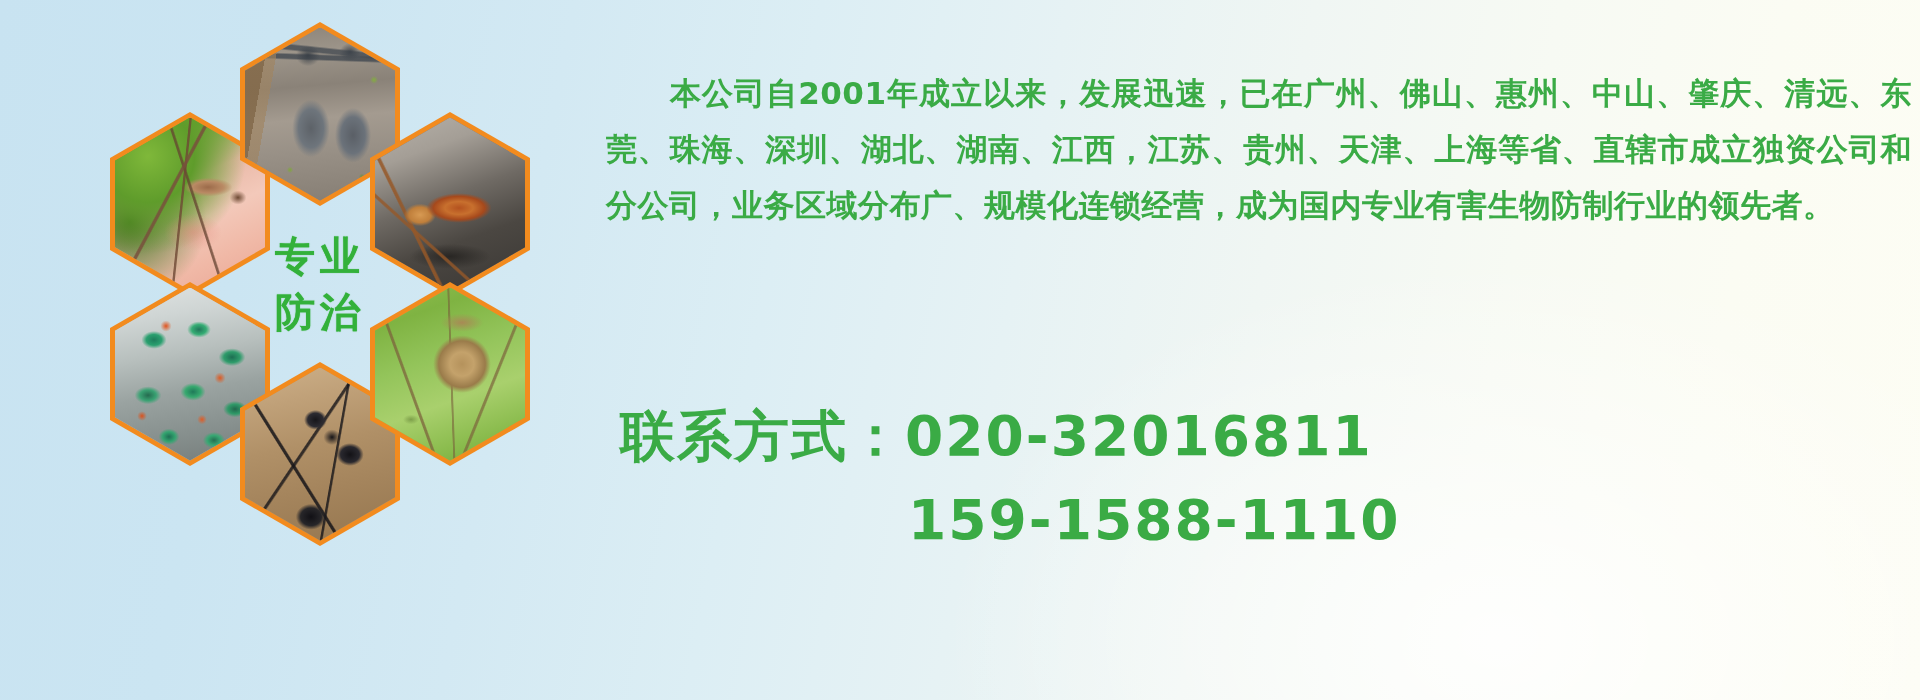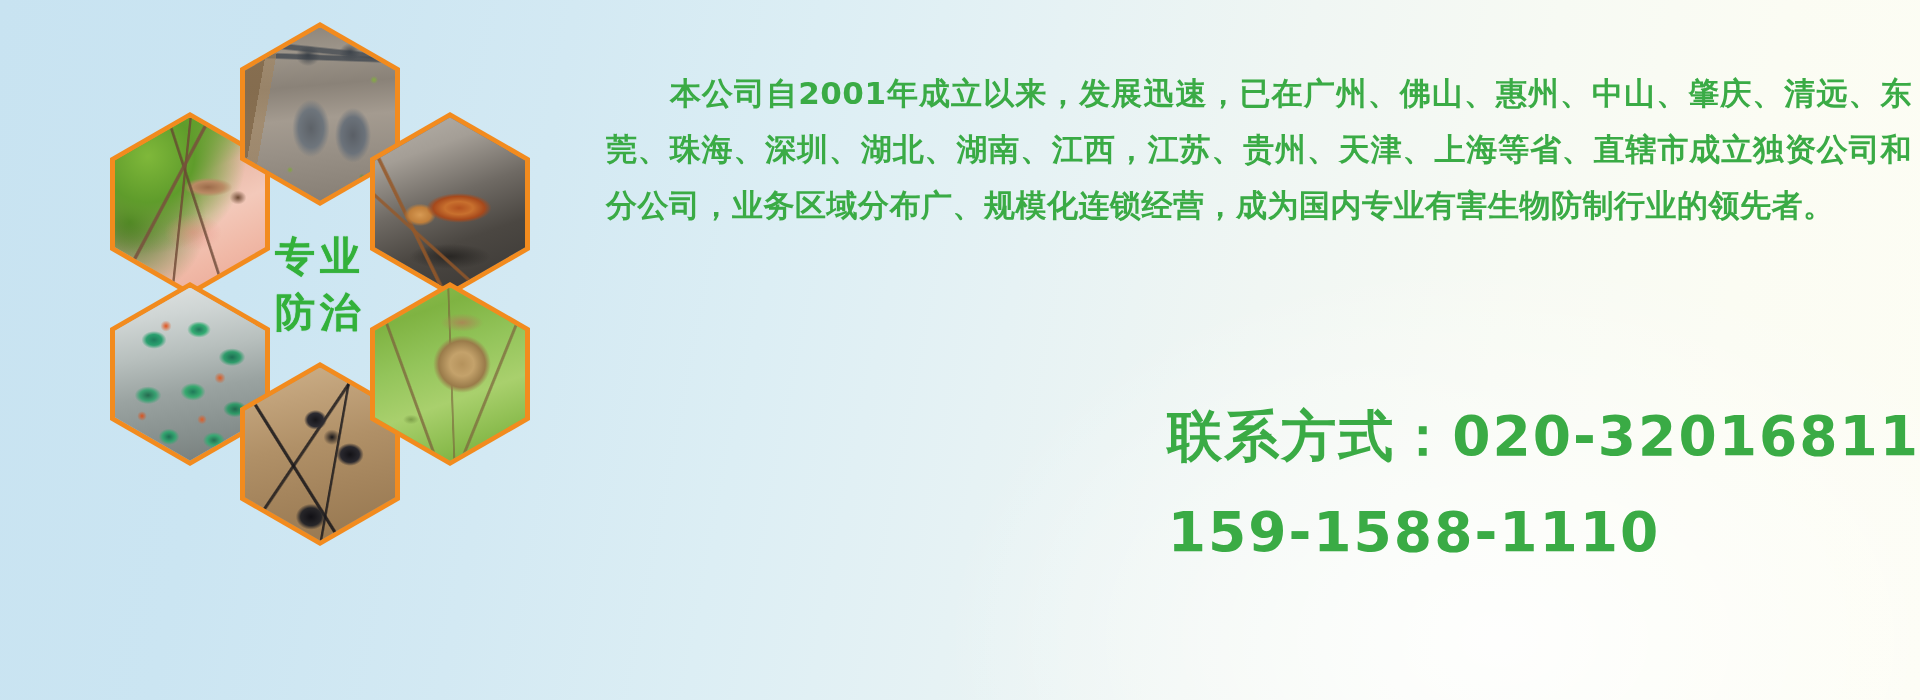--- a/index.html
+++ b/index.html
@@ -194,30 +194,28 @@
     position:absolute;left:14px;top:400px;width:1300px;
     color:#3aab45;
     font-family:"DejaVu Sans","Liberation Sans",sans-serif;
     font-weight:700;
   }
   #contact-line-1{
     font-size:55px;
     letter-spacing:2px;
     line-height:72px;
     white-space:nowrap;
-    text-align:right;
   }
   #contact-line-2{
     font-size:55px;
     letter-spacing:2px;
     line-height:72px;
-    margin-top:24px;
+    margin-top:12px;
     padding-left:288px;
     white-space:nowrap;
-    text-align:center;
   }
 </style>
 </head>
 <body>
 
 <div id="banner">
 
   <div id="hex-cluster">
 
     <div class="hex" id="hex-mosquito">

